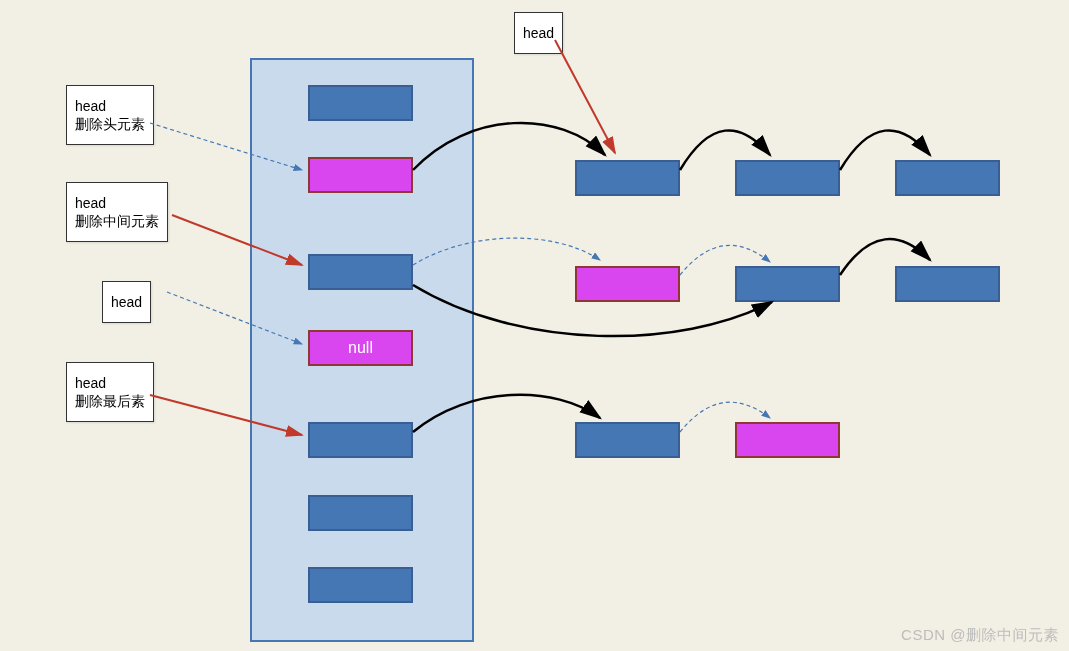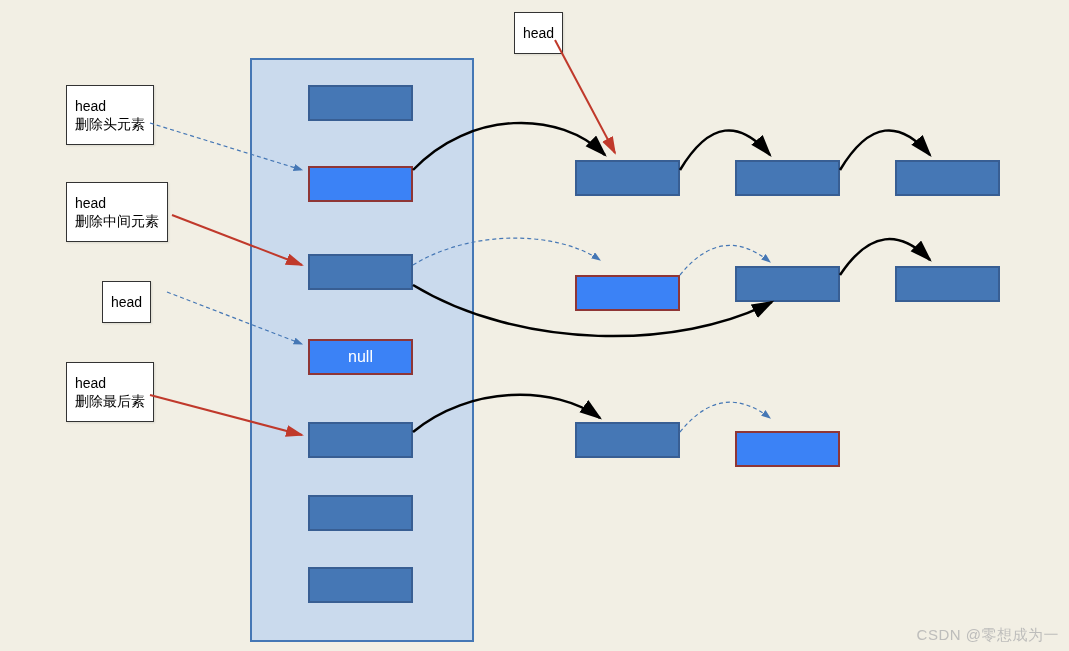--- a/index.html
+++ b/index.html
@@ -38,23 +38,22 @@
     background: #4577b5;
     border: 2px solid #385e93;
     box-sizing: border-box;
     color: #fff;
     display: flex;
     align-items: center;
     justify-content: center;
     font-size: 16px;
   }
   .node.red {
-    background: #3b82f6;
+    background: #d946ef;
     border-color: #8f3636;
-    margin-top: 9px;
   }
   .watermark {
     position: absolute;
     right: 10px;
     bottom: 6px;
     color: rgba(180,180,180,0.85);
     font-size: 15px;
     font-family: sans-serif;
     letter-spacing: 0.5px;
   }
@@ -131,13 +130,13 @@
 
   <path d="M413,285 C520,350 680,350 772,302" stroke="#000" stroke-width="2.5" fill="none" marker-end="url(#arr-black)"></path>
 
   <path d="M840,275 C870,230 900,230 930,260" stroke="#000" stroke-width="2.5" fill="none" marker-end="url(#arr-black)"></path>
 
   <path d="M413,432 C470,385 555,385 600,418" stroke="#000" stroke-width="2.5" fill="none" marker-end="url(#arr-black)"></path>
 
   <path d="M680,432 C710,395 740,395 770,418" stroke="#4577b5" stroke-width="1.2" stroke-dasharray="4 3" fill="none" marker-end="url(#arr-blue)"></path>
 </svg>
 
-<div class="watermark">CSDN @零想成为一</div>
+<div class="watermark">CSDN @删除中间元素</div>
 
 </body></html>

